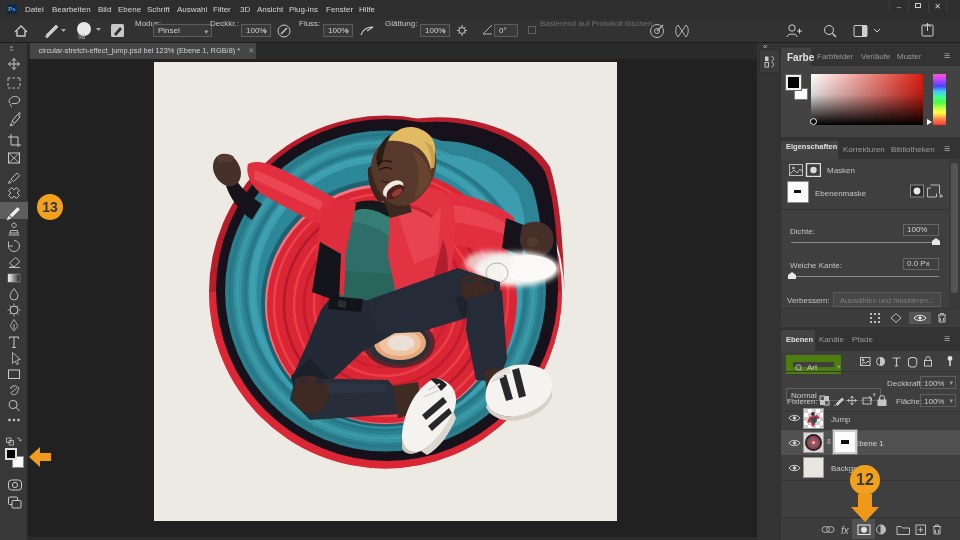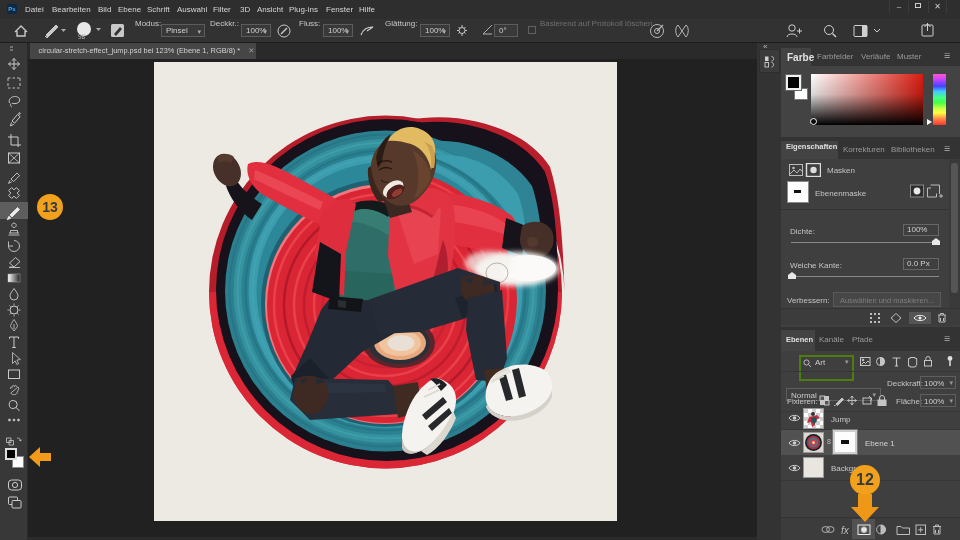--- a/index.html
+++ b/index.html
@@ -78,21 +78,21 @@
       <path d="M61 10 h5 l-2.5 3 z" fill="#aaa"></path>
 
       <circle cx="84" cy="10" r="7" fill="#e8e8e8"></circle>
       <path d="M96 9 h5 l-2.5 3 z" fill="#aaa"></path>
 
       <rect x="111" y="5" width="13" height="13" rx="1.5" fill="#c8c8c8"></rect>
       <path d="M114 15 l6-7 2 2 -6 7 z" fill="#323232"></path>
     </svg>
     <span style="position:absolute;left:78px;top:14px;font-size:6.5px;color:#bbb">98</span>
     <span class="lbl" style="left:135px">Modus:</span>
-    <div class="ddl" style="left:161px;width:44px">Pinsel<span class="ar">▾</span></div>
+    <div class="ddl" style="left:153px;width:59px">Pinsel<span class="ar">▾</span></div>
     <span class="lbl" style="left:210px">Deckkr.:</span>
     <div class="ddl" style="left:241px;width:30px">100%<span class="ar">▾</span></div>
     <svg class="abs" style="left:276px;top:4px" width="16" height="16" viewBox="0 0 16 16">
       <circle cx="8" cy="8" r="6" stroke="#c8c8c8" fill="none"></circle>
       <path d="M5 11 L11 5" stroke="#c8c8c8" stroke-width="1.5"></path>
     </svg>
     <span class="lbl" style="left:299px">Fluss:</span>
     <div class="ddl" style="left:323px;width:30px">100%<span class="ar">▾</span></div>
     <svg class="abs" style="left:358px;top:4px" width="18" height="16" viewBox="0 0 18 16">
       <path d="M3 12 C5 6 10 4 15 4 M9 8 L15 4" stroke="#c8c8c8" stroke-width="1.2" fill="none"></path>
@@ -470,21 +470,21 @@
     </div>
 
     <div class="ptabs" style="top:284px;height:24px">
       <div class="ptab-on" style="left:0;top:3px;width:34px;height:21px;padding:5px 0 0 5px;font-size:7.5px">Ebenen</div>
       <span class="ptxt" style="left:38px;top:8px">Kanäle</span>
       <span class="ptxt" style="left:71px;top:8px">Pfade</span>
       <span class="ptxt" style="left:163px;top:8px;color:#b5b5b5;font-size:7px">☰</span>
     </div>
     <div class="abs" style="left:0;top:308px;width:179px;height:189px;background:#3f3f3f">
 
-      <div class="abs" style="left:18px;top:4px;width:55px;height:26px;border:2px solid #4d7c0f">
+      <div class="abs" style="left:5px;top:4px;width:55px;height:19px;border:7px solid #4d7c0f">
         <svg class="abs" style="left:2px;top:2px" width="9" height="9" viewBox="0 0 9 9">
             <circle cx="3.5" cy="3.5" r="2.6" stroke="#bbb" fill="none"></circle>
             <path d="M5.5 5.5 L8 8" stroke="#bbb"></path>
           </svg>
         <span class="abs" style="left:14px;top:1px;color:#ccc">Art</span>
         <span class="abs" style="left:44px;top:1px;color:#999;font-size:7px">▾</span>
       </div>
       <svg class="abs" style="left:78px;top:4px" width="100" height="13" viewBox="0 0 100 13">
         <g stroke="#c5c5c5" fill="none">
           <rect x="1.5" y="2.5" width="9.5" height="8"></rect>
@@ -549,21 +549,21 @@
             <circle cx="9.5" cy="9.5" r="8.5" fill="#10252d"></circle>
             <circle cx="9.5" cy="9.5" r="6.8" fill="#c22737"></circle>
             <circle cx="9.5" cy="9.5" r="5" fill="#2d808f"></circle>
             <circle cx="9.5" cy="9.5" r="3.2" fill="#e23343"></circle>
             <circle cx="9.5" cy="9.5" r="1.5" fill="#f0c8a0"></circle>
           </svg>
         </div>
         <span class="abs" style="left:46px;top:8px;color:#bbb;font-size:7px">8</span>
         <div class="abs" style="left:52px;top:0px;width:24px;height:24px;background:#fdfdfd;border:2px solid #d0d0d0;outline:1px solid #777"></div>
         <div class="abs" style="left:60px;top:10px;width:8px;height:3.5px;background:#111"></div>
-        <span class="abs" style="left:84px;top:9px;color:#d2d2d2">Ebene 1</span>
+        <span class="abs" style="left:73px;top:9px;color:#d2d2d2">Ebene 1</span>
       </div>
 
       <div class="abs" style="left:0;top:104px;width:179px;height:26px;border-bottom:1px solid #373737">
         <svg class="abs" style="left:7px;top:8px" width="13" height="10" viewBox="0 0 13 10">
             <path d="M1 5 c2-3.5 9-3.5 11 0 c-2 3.5-9 3.5-11 0 z" stroke="#ccc" fill="none"></path>
             <circle cx="6.5" cy="5" r="1.8" fill="#ccc"></circle>
           </svg>
         <div class="abs" style="left:22px;top:2px;width:21px;height:21px;background:#e9e6df;border:1px solid #999"></div>
         <span class="abs" style="left:50px;top:9px;color:#c9c9c9">Backgro</span>
       </div>

